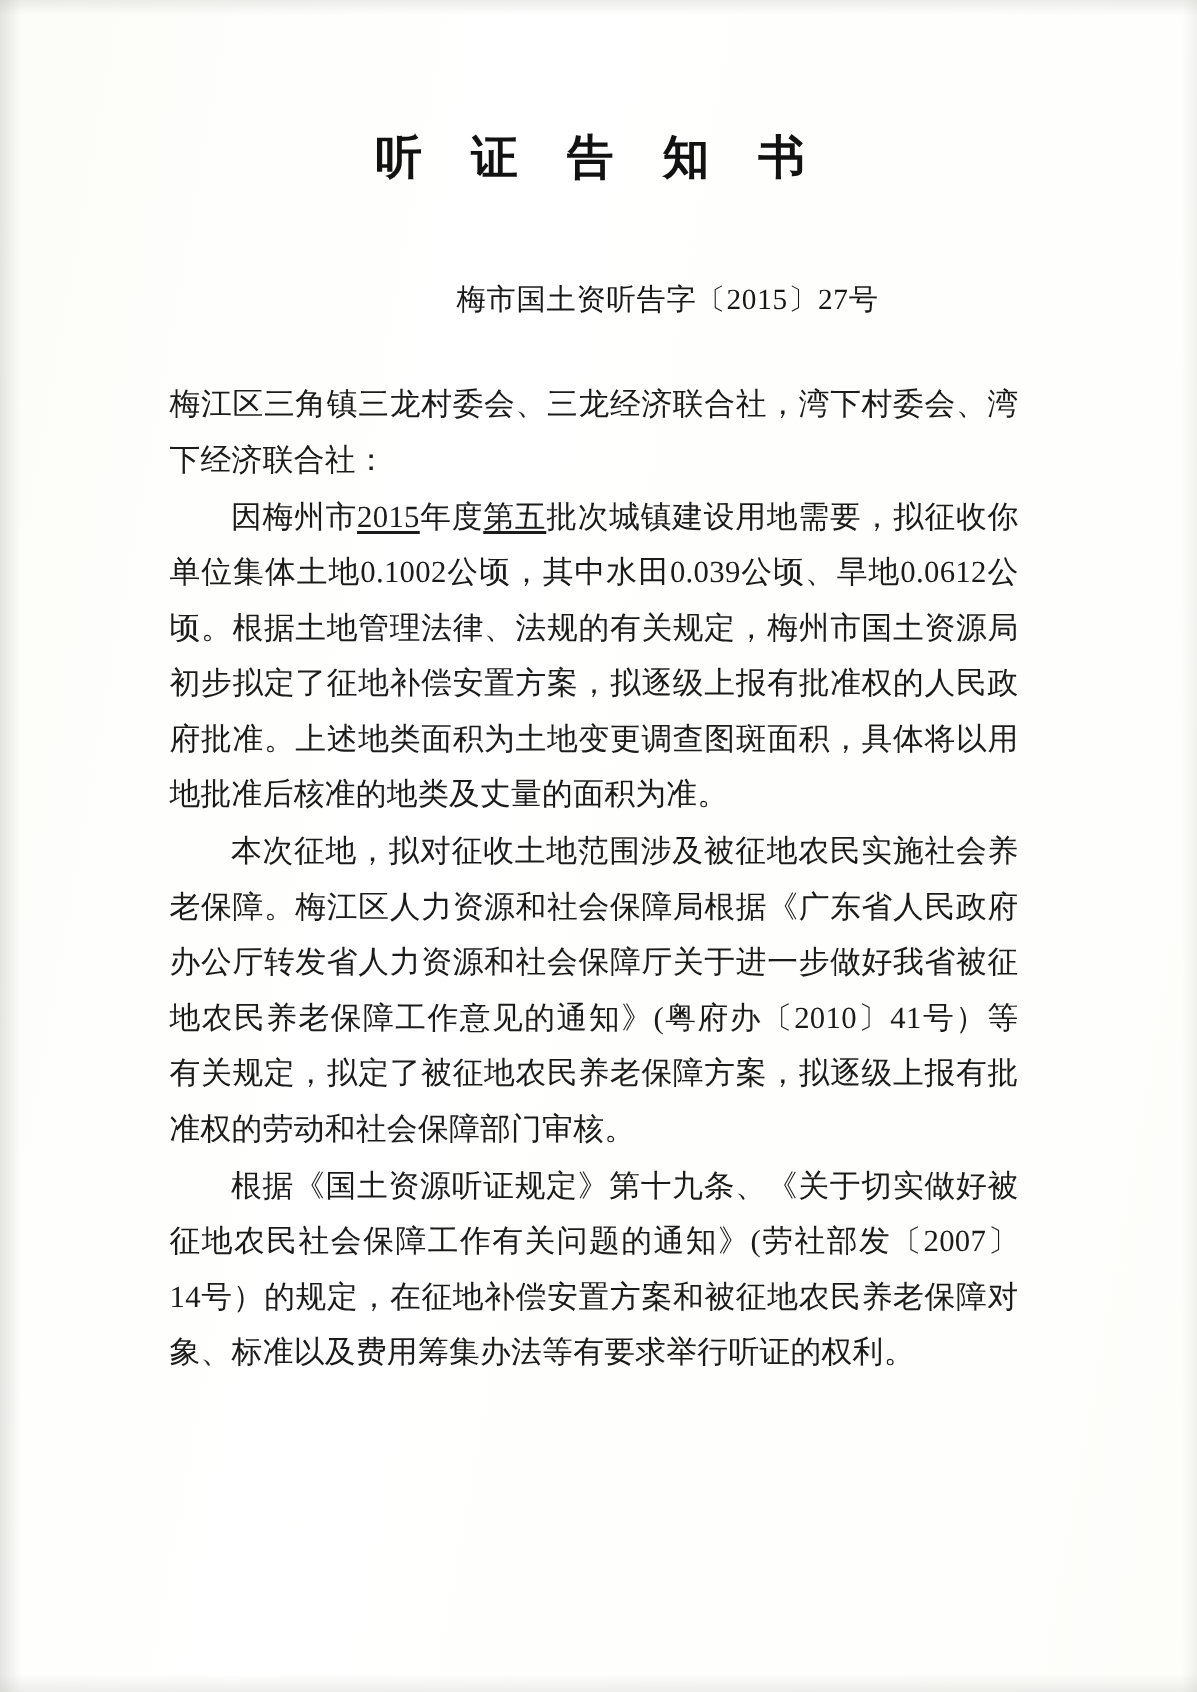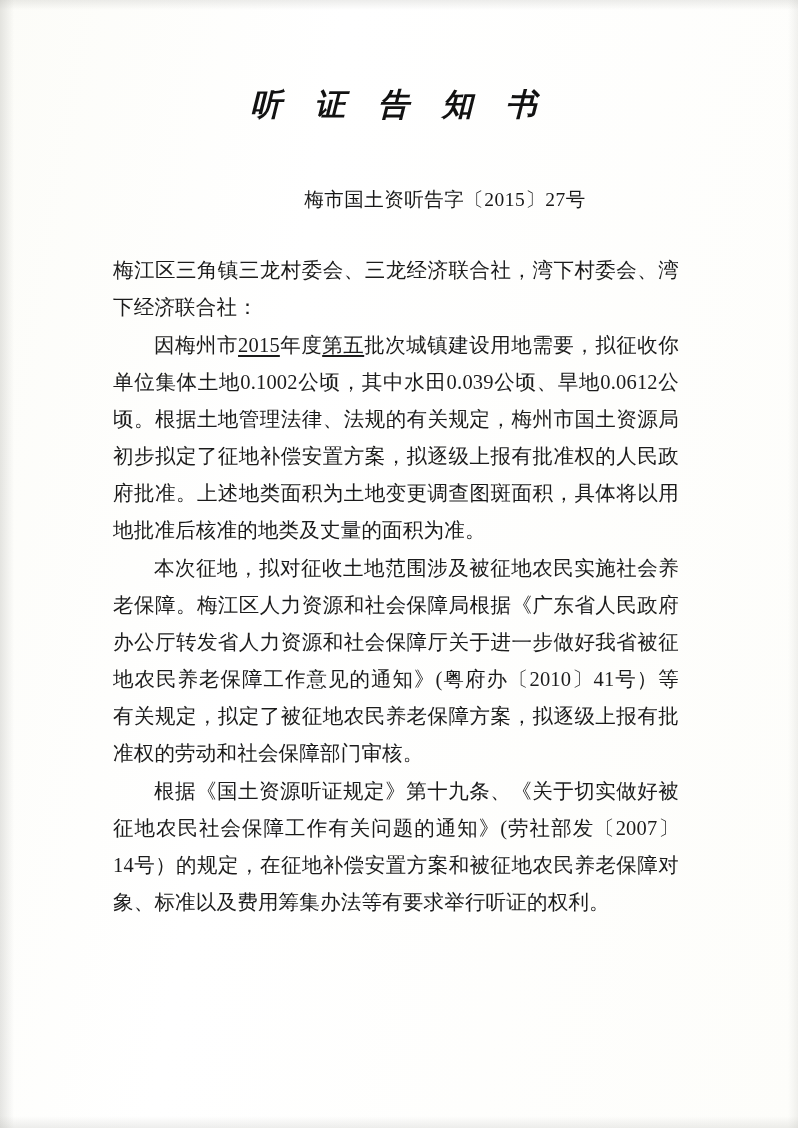--- a/index.html
+++ b/index.html
@@ -34,21 +34,20 @@
     position: absolute;
     top: 84px;
     left: 0;
     width: 798px;
     text-align: center;
     font-size: 31px;
     font-weight: bold;
     letter-spacing: 11px;
     color: #121212;
     font-family: "DejaVu Serif", "Liberation Serif", serif;
-    font-style: italic;
   }
   .doc-number {
     position: absolute;
     top: 186px;
     left: 0;
     width: 798px;
     text-align: center;
     font-size: 19.5px;
     color: #171717;
     letter-spacing: 0.5px;

